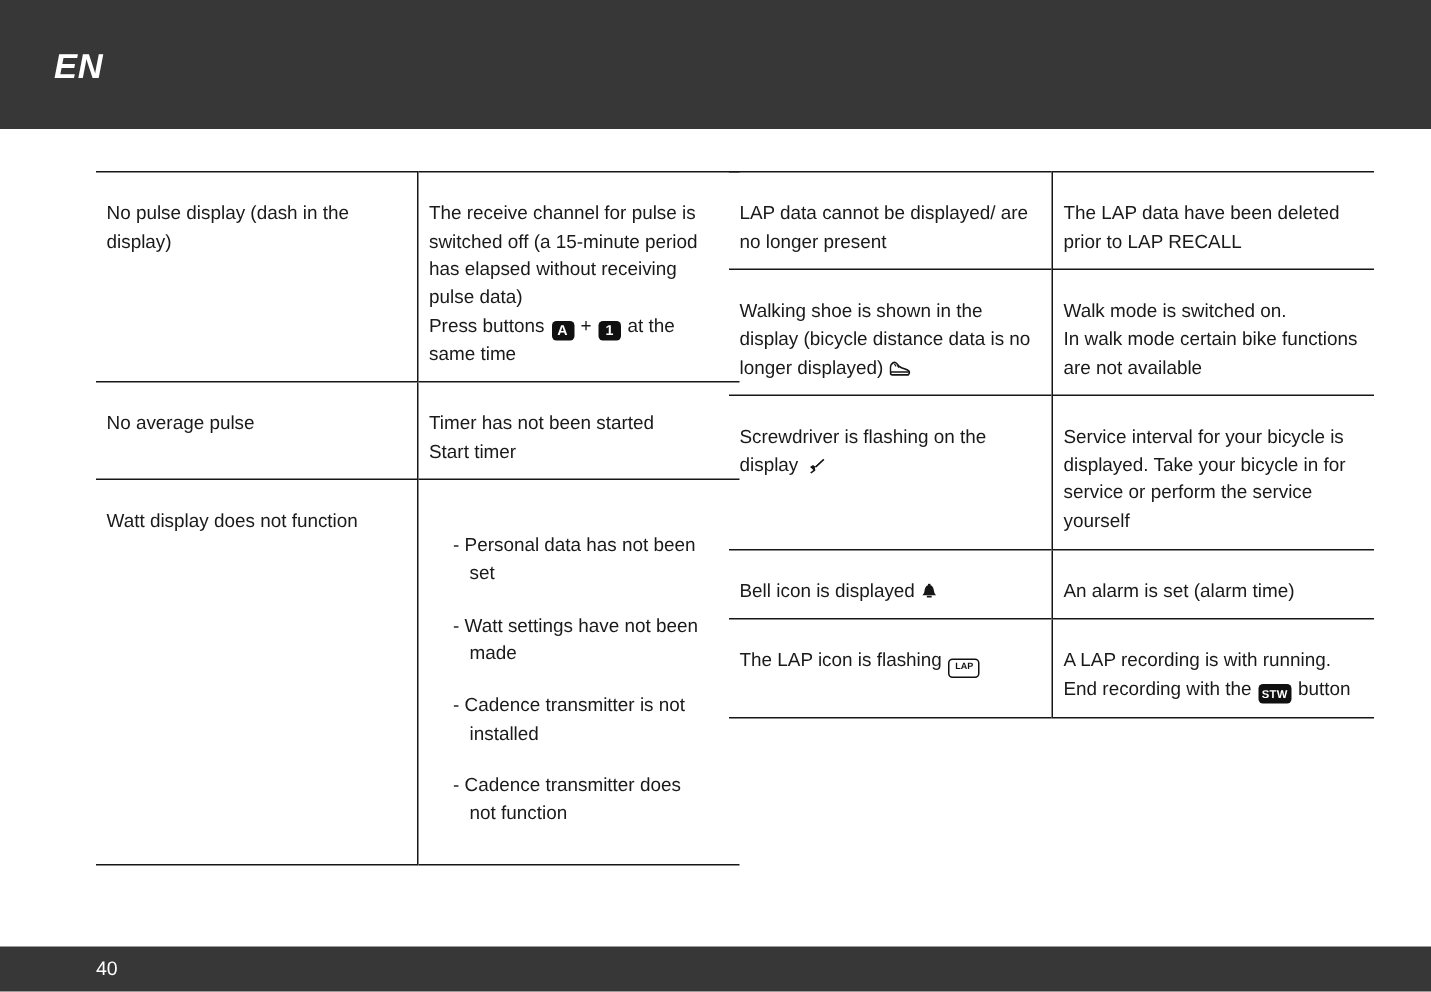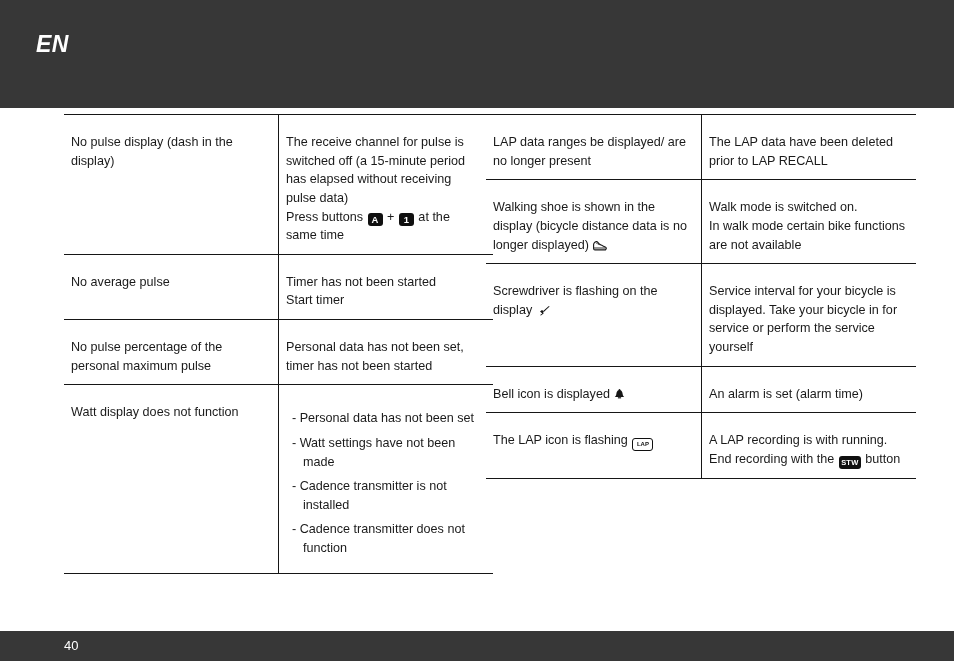--- a/index.html
+++ b/index.html
@@ -14,21 +14,21 @@
     color: #1a1a1a;
     overflow: hidden;
     position: relative;
   }
 
   
   .topbar {
     position: absolute;
     left: 0; top: 0;
     width: 954px;
-    height: 108px;
+    height: 86px;
     background: #373737;
   }
   .topbar .lang {
     position: absolute;
     left: 36px;
     top: 31px;
     font-size: 23px;
     font-style: italic;
     font-weight: bold;
     letter-spacing: 0.5px;
@@ -77,21 +77,21 @@
   .table.right td.c1 { width: 199px; }
   .table.right td.c2 { width: 198px; }
 
   .table td p { margin: 0; }
   .table td ul {
     margin: 0;
     padding: 0;
     list-style: none;
   }
   .table td ul li {
-    margin: 6px;
+    margin: 16px;
     padding-left: 11px;
     text-indent: -11px;
   }
 
   
   .btn-key {
     display: inline-block;
     vertical-align: -2px;
     min-width: 13px;
     height: 13px;
@@ -156,47 +156,39 @@
       <td class="c1">
         <p>No average pulse</p>
       </td>
       <td class="c2">
         <p>Timer has not been started</p>
         <p>Start timer</p>
       </td>
     </tr>
     <tr>
       <td class="c1">
-        <p>No pulse percentage of the personal maximum pulse</p>
-      </td>
-      <td class="c2">
-        <p>Personal data has not been set, timer has not been started</p>
-      </td>
-    </tr>
-    <tr>
-      <td class="c1">
         <p>Watt display does not function</p>
       </td>
       <td class="c2">
         <ul>
           <li>- Personal data has not been set</li>
           <li>- Watt settings have not been made</li>
           <li>- Cadence transmitter is not installed</li>
           <li>- Cadence transmitter does not function</li>
         </ul>
       </td>
     </tr>
   </tbody>
 </table>
 
 <table class="table right">
   <tbody>
     <tr>
       <td class="c1">
-        <p>LAP data ranges be displayed/ are no longer present</p>
+        <p>LAP data cannot be displayed/ are no longer present</p>
       </td>
       <td class="c2">
         <p>The LAP data have been deleted prior to LAP RECALL</p>
       </td>
     </tr>
     <tr>
       <td class="c1">
         <p><span>Walking shoe is shown in the display (bicycle distance data is no longer displayed) </span><span class="glyph"><svg width="14" height="11" viewBox="0 0 14 11">
                 <path d="M2.2 2.0 C3.3 1.2 4.4 1.6 5.0 2.6 C5.6 3.6 6.6 4.5 8.0 5.1 C9.8 5.9 11.6 6.4 12.6 7.1 C13.3 7.6 13.4 8.5 13.0 9.1 L12.4 9.9 L2.0 9.9 C1.1 9.9 0.6 9.3 0.6 8.5 L0.6 4.6 C0.6 3.5 1.2 2.7 2.2 2.0 Z" fill="none" stroke="#161616" stroke-width="1.1"></path>
                 <path d="M0.8 8.0 L12.9 8.0" stroke="#161616" stroke-width="0.9"></path>

